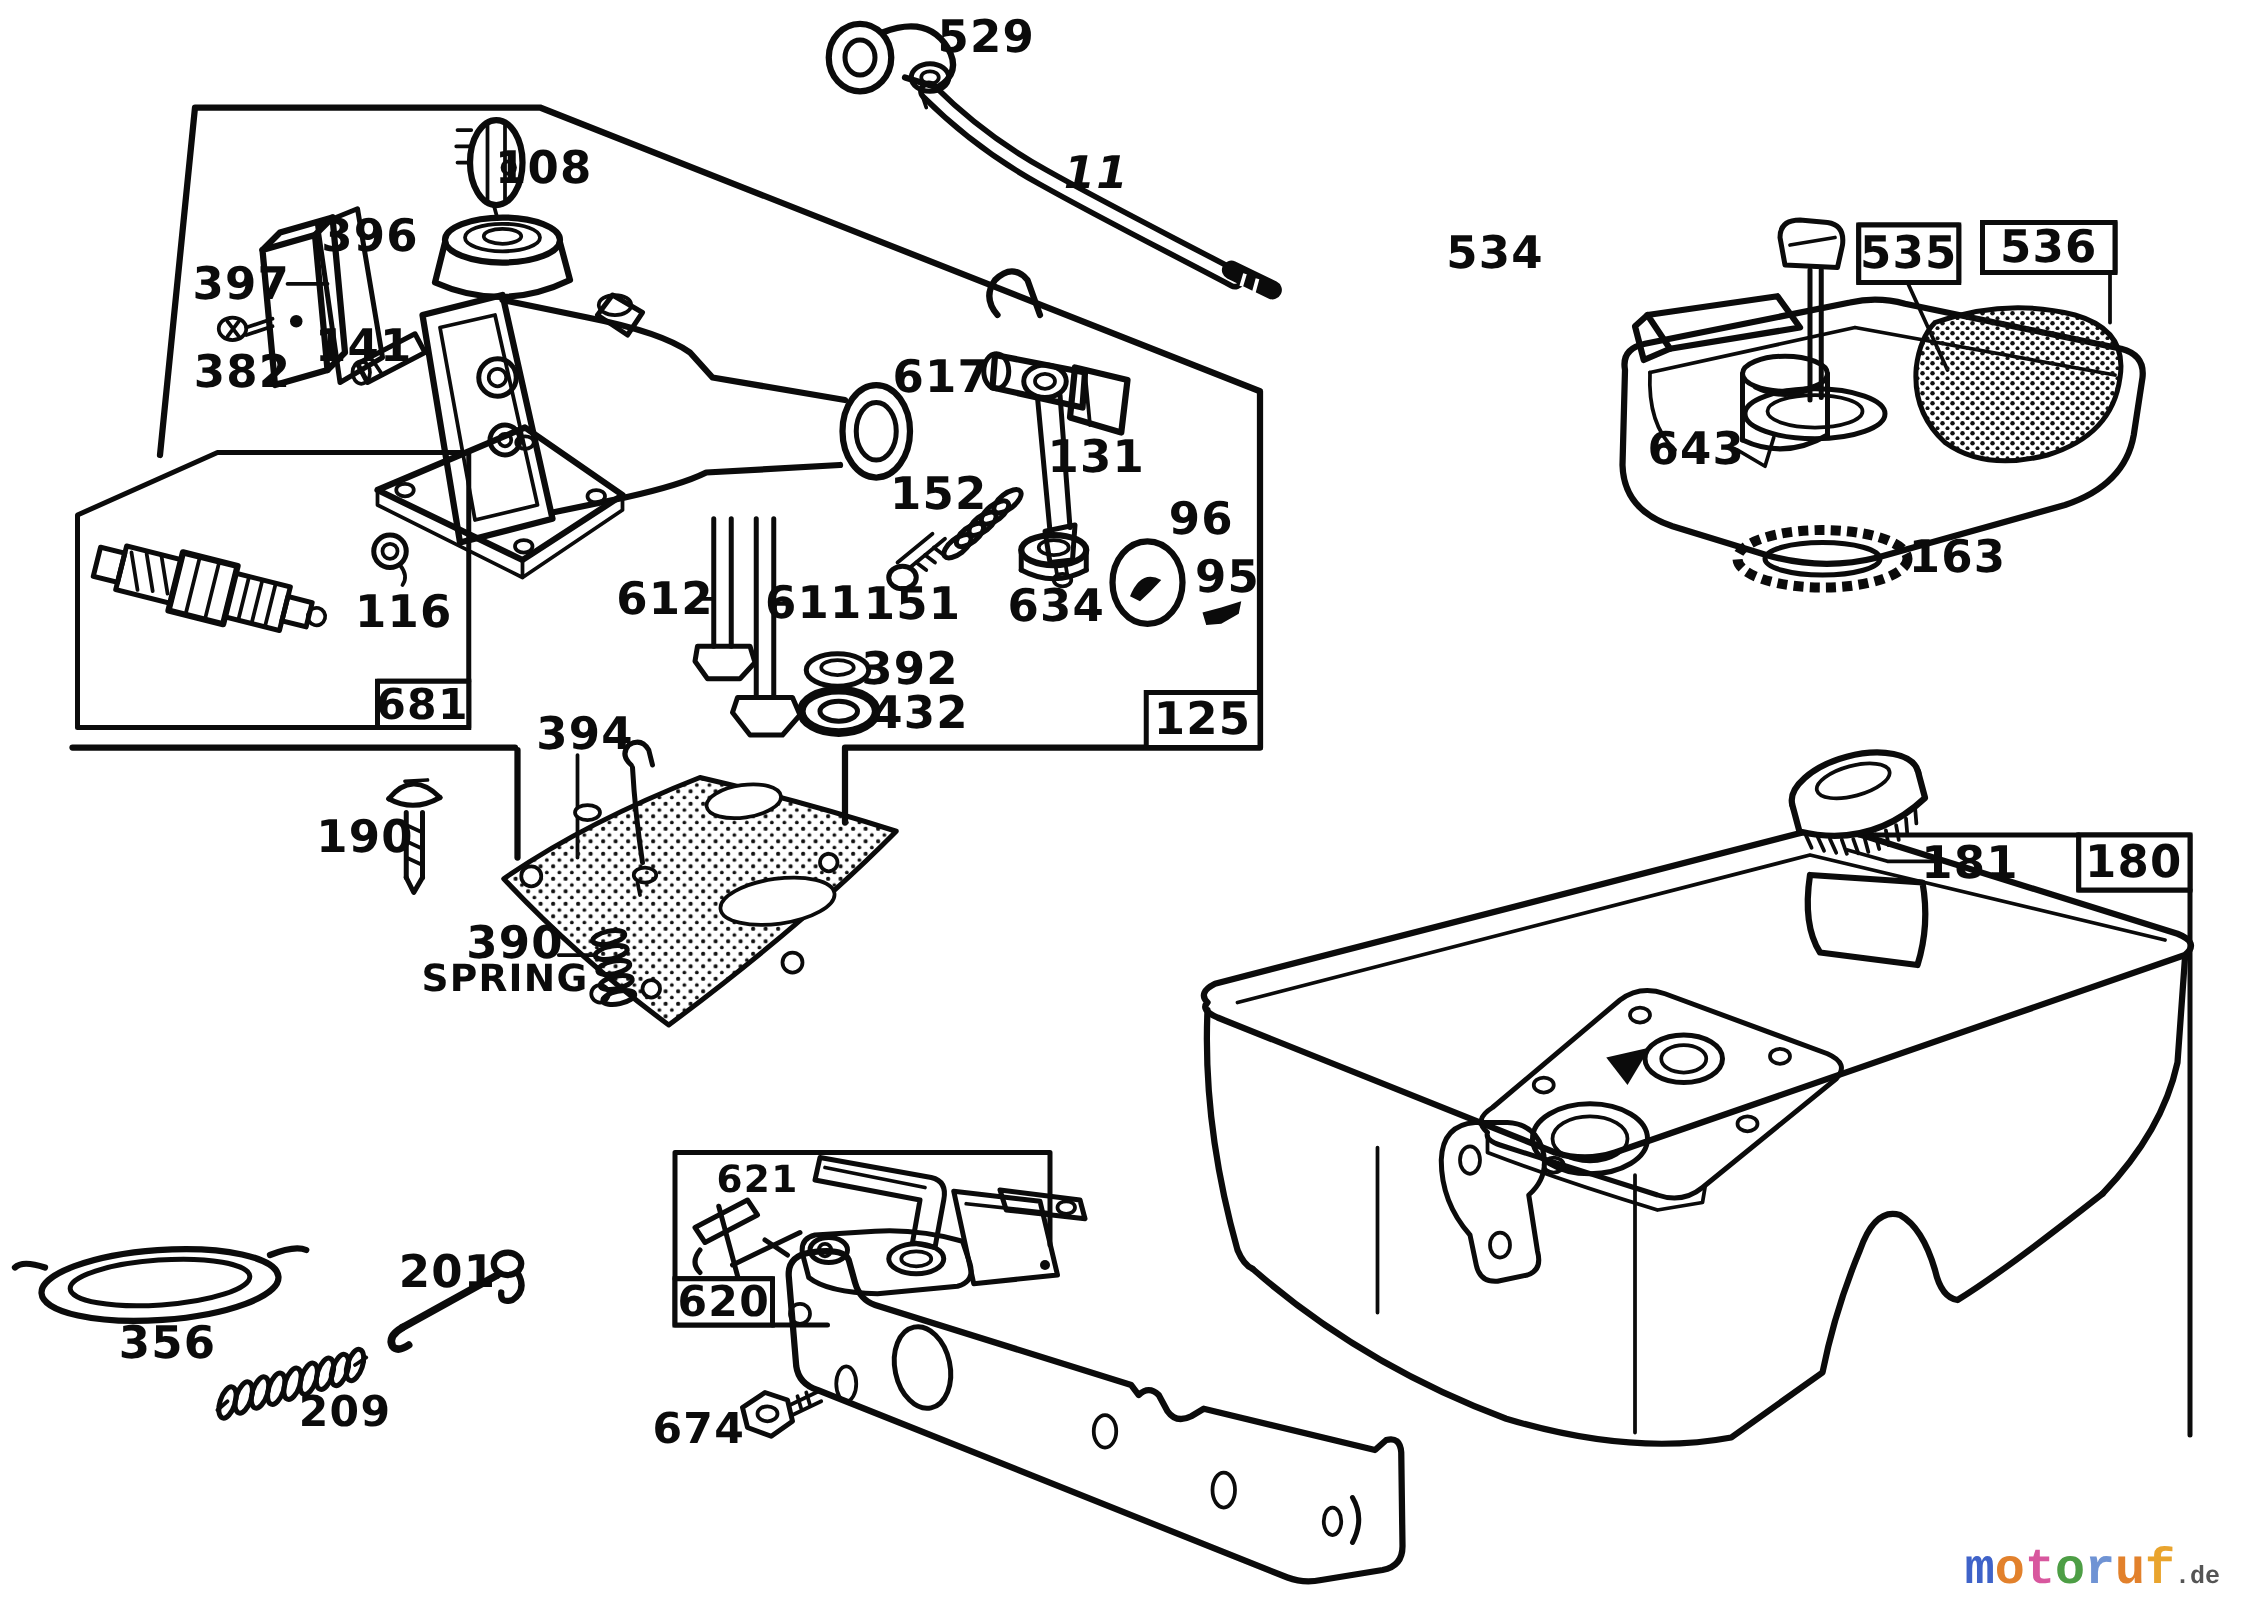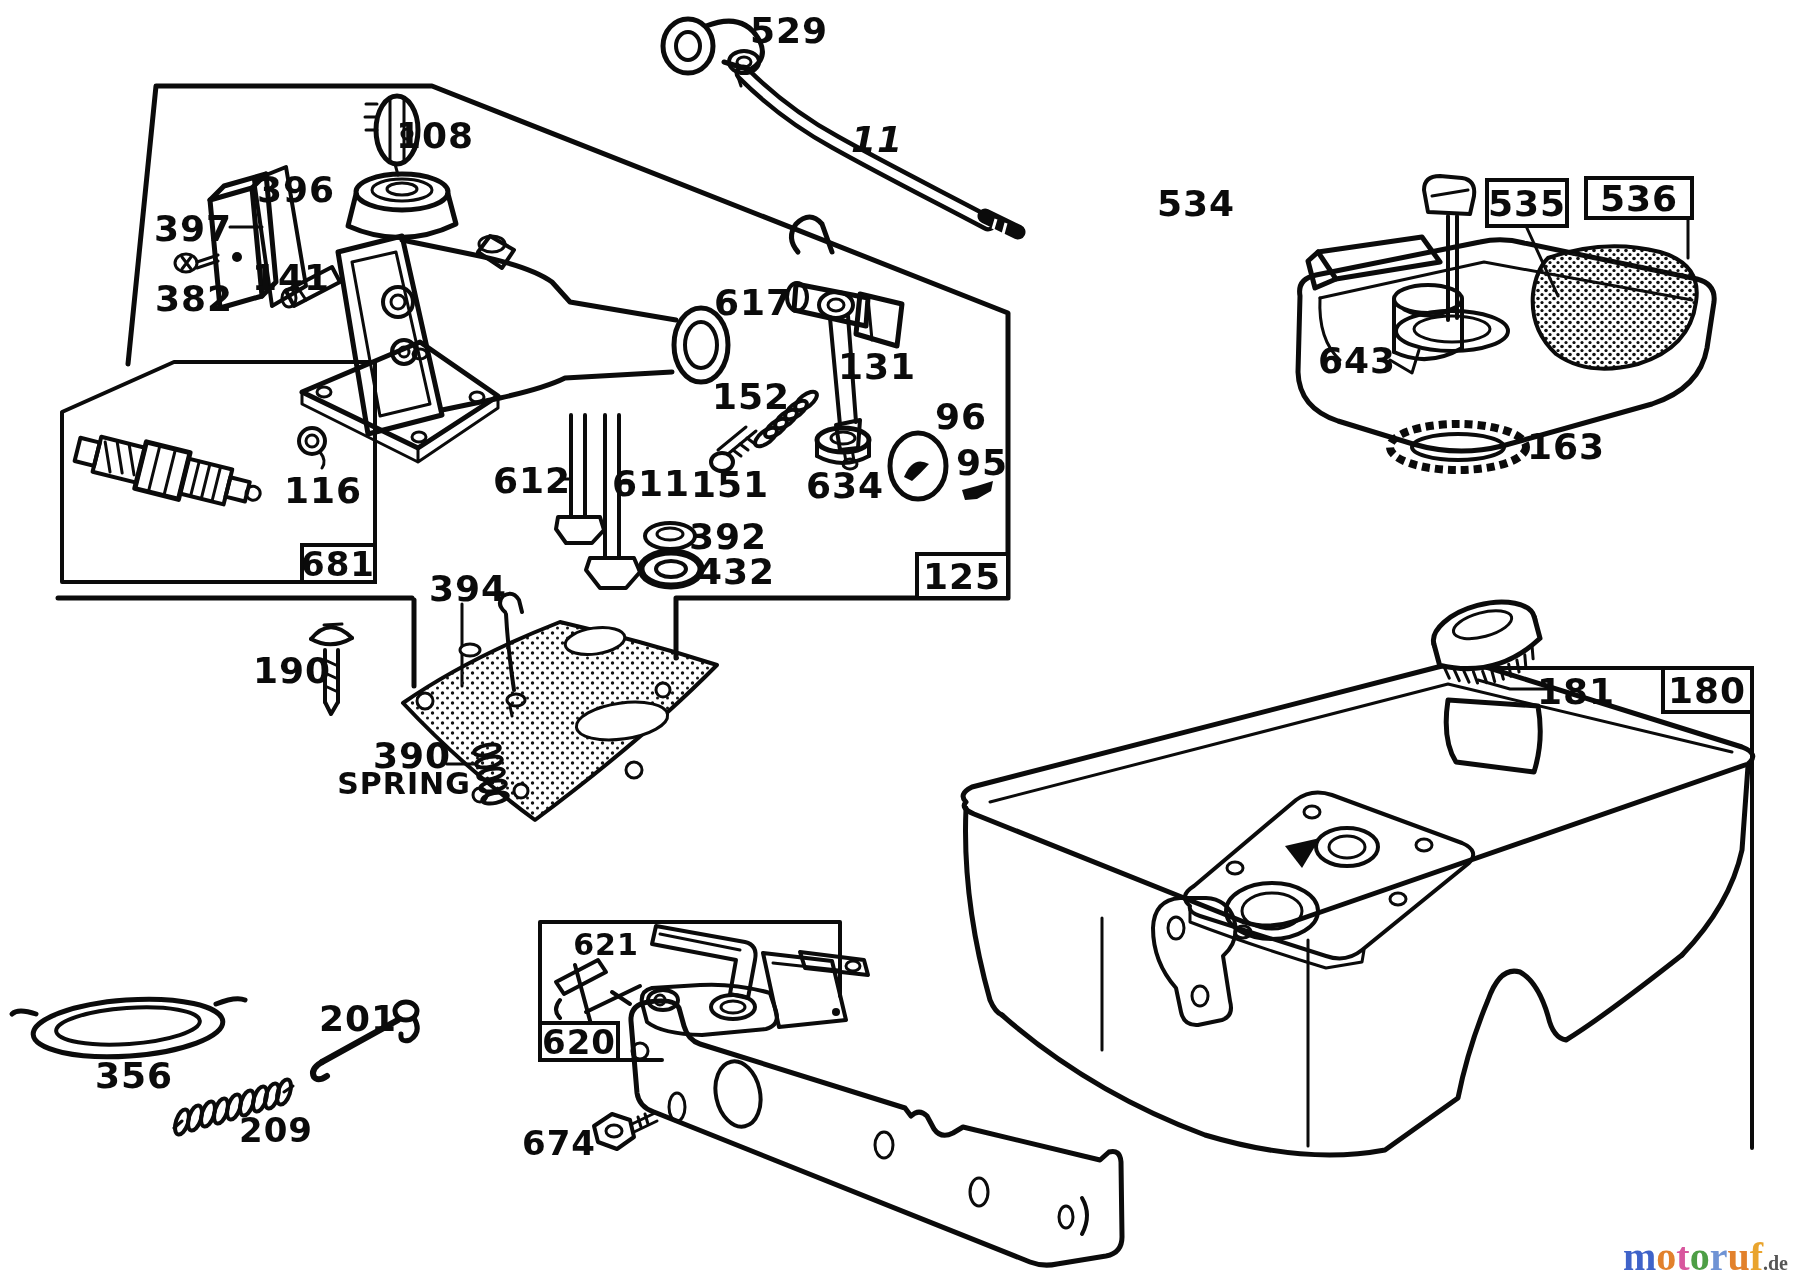--- a/index.html
+++ b/index.html
@@ -8,21 +8,21 @@
           font-family:"DejaVu Sans", sans-serif;}
   svg{position:absolute;left:0;top:0;}
   .ln{fill:none;stroke:#0b0b0b;stroke-width:5;stroke-linecap:round;stroke-linejoin:round;}
   .ln3{fill:none;stroke:#0b0b0b;stroke-width:3;stroke-linecap:round;stroke-linejoin:round;}
   .ln4{fill:none;stroke:#0b0b0b;stroke-width:4;stroke-linecap:round;stroke-linejoin:round;}
   .fillb{fill:#0b0b0b;stroke:none;}
   .wfill{fill:#ffffff;}
   .part-label{font-family:"DejaVu Sans", sans-serif;font-weight:700;fill:#0b0b0b;letter-spacing:1px;}
   .part-label.it{font-style:italic;}
   .label-box{fill:#ffffff;stroke:#0b0b0b;stroke-width:4;}
-  .watermark{position:absolute;right:12px;bottom:8px;font-family:Liberation Serif, serif;
+  .watermark{position:absolute;right:24px;bottom:8px;font-family:Liberation Mono, monospace;
              font-weight:700;font-size:40px;line-height:1;user-select:none;}
   .watermark .suffix{font-size:20px;font-weight:700;}
 </style>
 </head>
 <body>
 
 <div class="canvas">
 <svg id="diagram" width="1800" height="1285" viewBox="0 0 1800 1285">
   <defs>
     <pattern id="stip" width="10" height="10" patternUnits="userSpaceOnUse">

